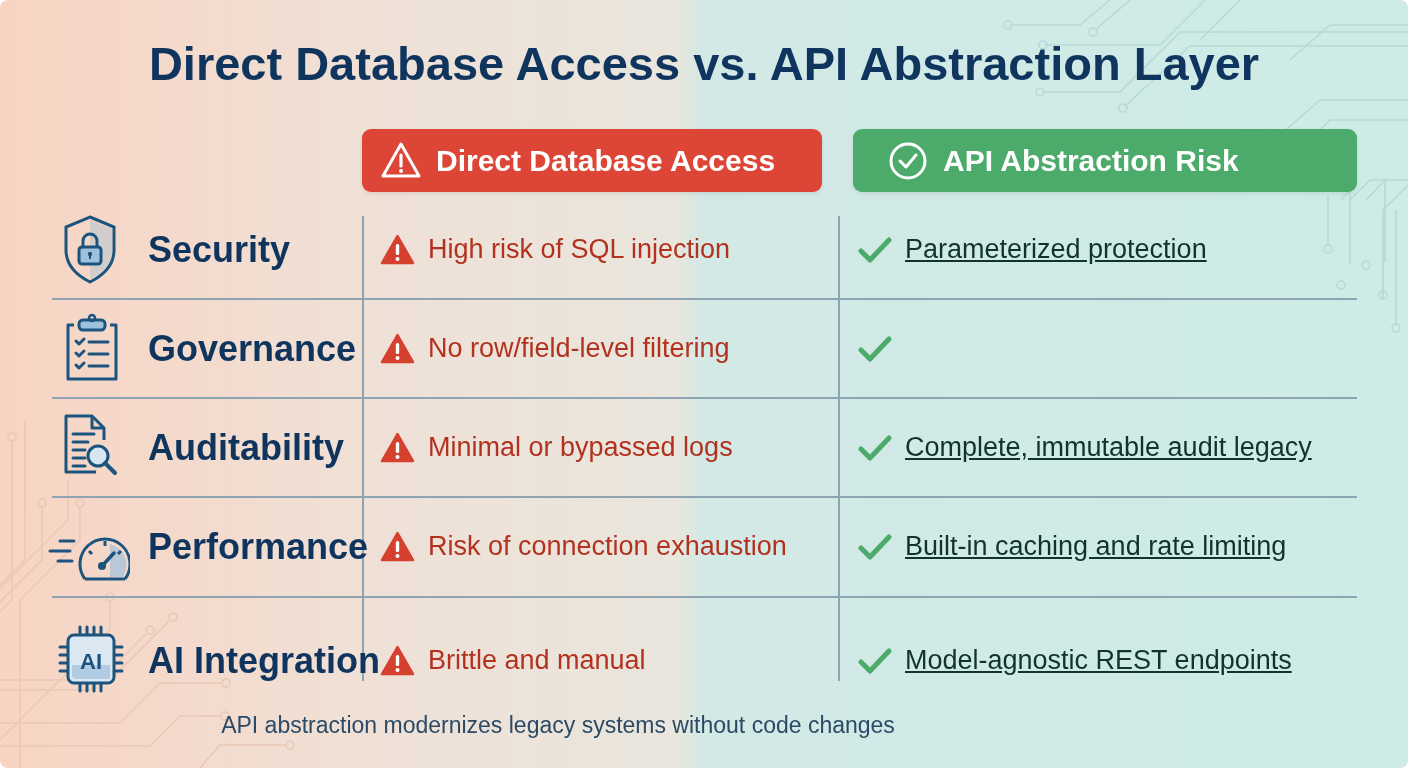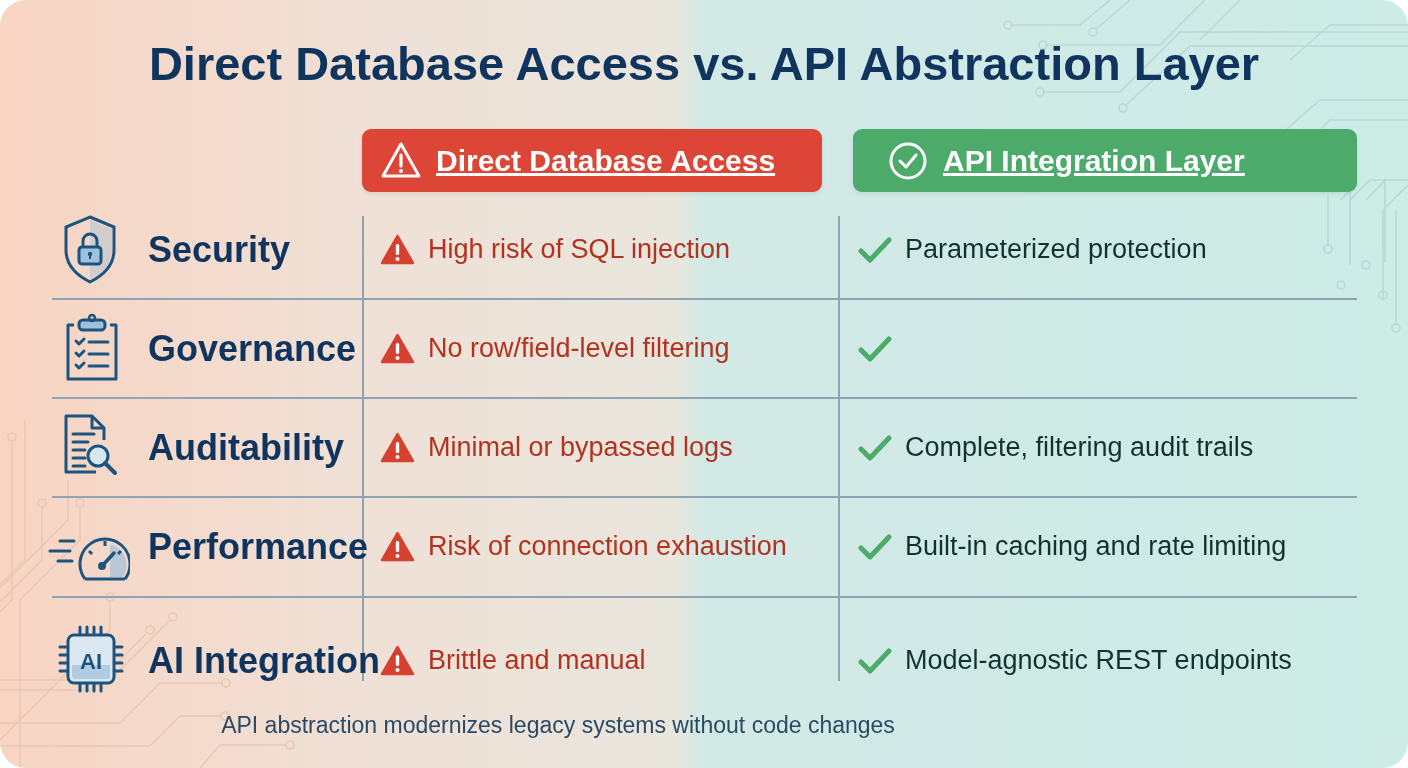--- a/index.html
+++ b/index.html
@@ -3,54 +3,53 @@
 <meta charset="utf-8">
 <style>
   html, body { margin: 0; padding: 0; }
   body {
     width: 1408px; height: 768px; overflow: hidden; position: relative;
     font-family: "Liberation Sans", sans-serif;
     background: #ffffff;
   }
   .canvas {
     position: absolute; left: 0; top: 0; width: 1408px; height: 768px;
-    border-radius: 26px; overflow: hidden;
+    border-radius: 8px; overflow: hidden;
     background: linear-gradient(90deg, #f8d4c2 0%, #f0e0d6 25%, #e9e6dd 48%, #d3e9e6 50%, #d0eae6 75%, #cdece6 100%);
   }
   .circuits { position: absolute; left: 0; top: 0; width: 1408px; height: 768px; pointer-events: none; }
   .title {
     position: absolute; left: 0; top: 36px; width: 1408px; text-align: center;
     font-size: 47px; font-weight: 700; color: #0f355f; letter-spacing: 0px;
   }
   .col-header {
     position: absolute; top: 129px; height: 63px; border-radius: 9px;
     display: flex; align-items: center; color: #fff; font-weight: 700; font-size: 30px;
     box-shadow: 0 2px 4px rgba(0,0,0,0.08);
-    text-decoration: underline;
   }
   .col-header.bad { left: 362px; width: 460px; background: #dd4536; }
   .col-header.good { left: 853px; width: 504px; background: #4cab6a; }
   .col-header .hicon { width: 42px; height: 42px; margin-left: 18px; margin-right: 14px; }
   .col-header.good .hicon { margin-left: 34px; }
 
   .grid-line-h { position: absolute; left: 52px; width: 1305px; height: 1.5px; background: #8ea4b3; }
   .grid-line-v { position: absolute; top: 216px; height: 465px; width: 1.5px; background: #8ea4b3; }
 
   .row { position: absolute; left: 0; width: 1408px; height: 99px; }
   .row .cat-icon { position: absolute; left: 52px; top: 14px; width: 76px; height: 72px; }
   .row .cat-label {
     position: absolute; left: 148px; top: 0; height: 99px; line-height: 99px;
     font-size: 36px; font-weight: 700; color: #0f355f;
   }
   .row .bad-cell { position: absolute; left: 380px; top: 0; height: 99px; display: flex; align-items: center; }
   .row .bad-cell .warn { width: 35px; height: 32px; margin-right: 13px; }
   .row .bad-text { font-size: 27px; color: #b2321f; }
   .row .good-cell { position: absolute; left: 858px; top: 0; height: 99px; display: flex; align-items: center; }
   .row .good-cell .check { width: 34px; height: 30px; margin-right: 13px; }
-  .row .good-text { font-size: 27px; color: #11332e; }
+  .row .good-text { font-size: 27px; color: #11332e; text-decoration: underline; }
 
   .footer {
     position: absolute; left: 0; top: 712px; width: 1116px; text-align: center;
     font-size: 23px; color: #2b4a66;
   }
 </style>
 </head>
 <body>
 
 <div class="canvas">
@@ -115,21 +114,21 @@
       <line x1="21" y1="15" x2="21" y2="26" stroke="#fff" stroke-width="3.2" stroke-linecap="round"></line>
       <circle cx="21" cy="31" r="2" fill="#fff"></circle>
     </svg>
     <span>Direct Database Access</span>
   </div>
   <div class="col-header good">
     <svg class="hicon" viewBox="0 0 42 42">
       <circle cx="21" cy="21" r="17" fill="none" stroke="#fff" stroke-width="3"></circle>
       <path d="M13 21 L19 27 L29 15" fill="none" stroke="#fff" stroke-width="3" stroke-linecap="round" stroke-linejoin="round"></path>
     </svg>
-    <span>API Integration Layer</span>
+    <span>API Abstraction Risk</span>
   </div>
 
   <div class="grid-line-v" style="left:362px;"></div>
   <div class="grid-line-v" style="left:838px;"></div>
   <div class="grid-line-h" style="top:298px;"></div>
   <div class="grid-line-h" style="top:397px;"></div>
   <div class="grid-line-h" style="top:496px;"></div>
   <div class="grid-line-h" style="top:596px;"></div>
 
   <div class="row" style="top:200px;">
@@ -208,21 +207,21 @@
         <path d="M17.5 2 L33 29 H2 Z" fill="#d6402f" stroke="#d6402f" stroke-width="2.5" stroke-linejoin="round"></path>
         <rect x="15.8" y="10" width="3.4" height="11" rx="1.5" fill="#fff"></rect>
           <circle cx="17.5" cy="25" r="2" fill="#fff"></circle>
       </svg>
       <span class="bad-text">Minimal or bypassed logs</span>
     </div>
     <div class="good-cell">
       <svg class="check" viewBox="0 0 34 30">
         <path d="M3 16 L12 25 L31 5" fill="none" stroke="#4cab6a" stroke-width="5" stroke-linecap="round" stroke-linejoin="round"></path>
       </svg>
-      <span class="good-text">Complete, filtering audit trails</span>
+      <span class="good-text">Complete, immutable audit legacy</span>
     </div>
   </div>
 
   <div class="row" style="top:497px;">
     <svg class="cat-icon" style="left:40px; width:90px;" viewBox="0 0 90 72">
       <g stroke="#1c5480" stroke-width="3" stroke-linecap="round">
         <line x1="20" y1="30" x2="34" y2="30"></line>
           <line x1="10" y1="40" x2="30" y2="40"></line>
           <line x1="18" y1="50" x2="32" y2="50"></line>
       </g>

